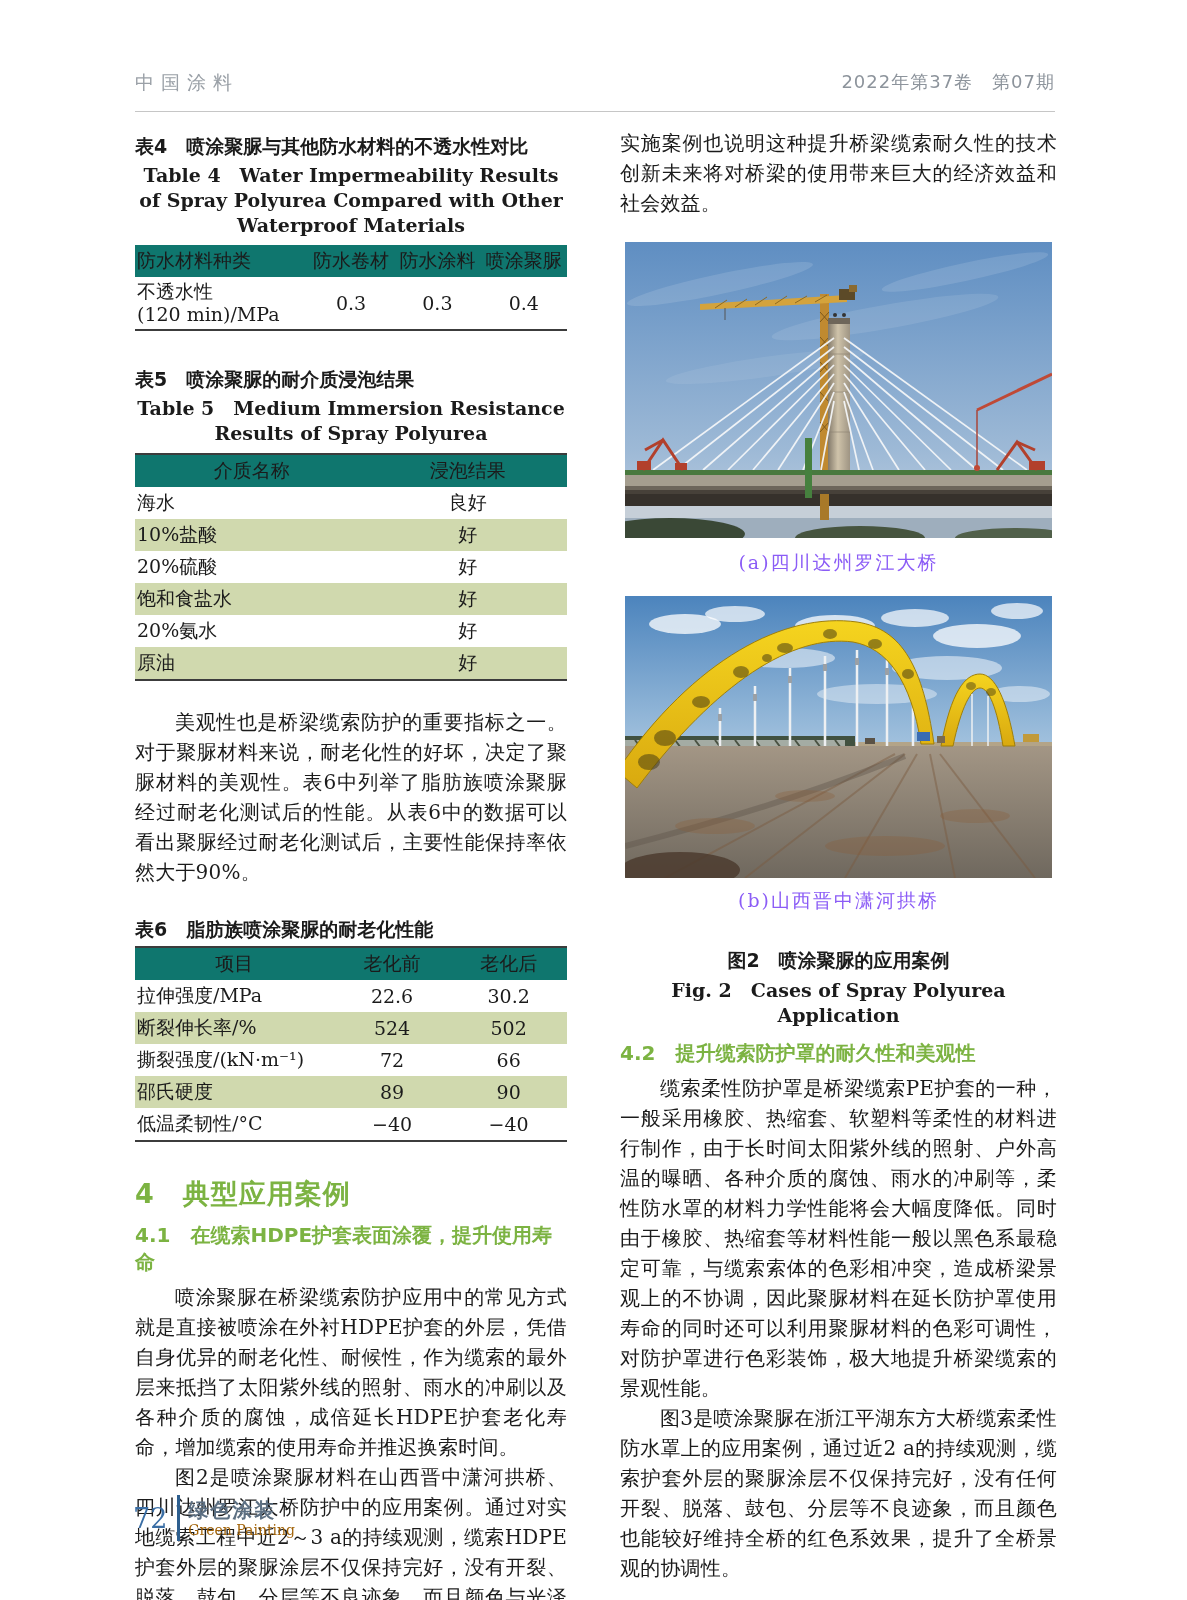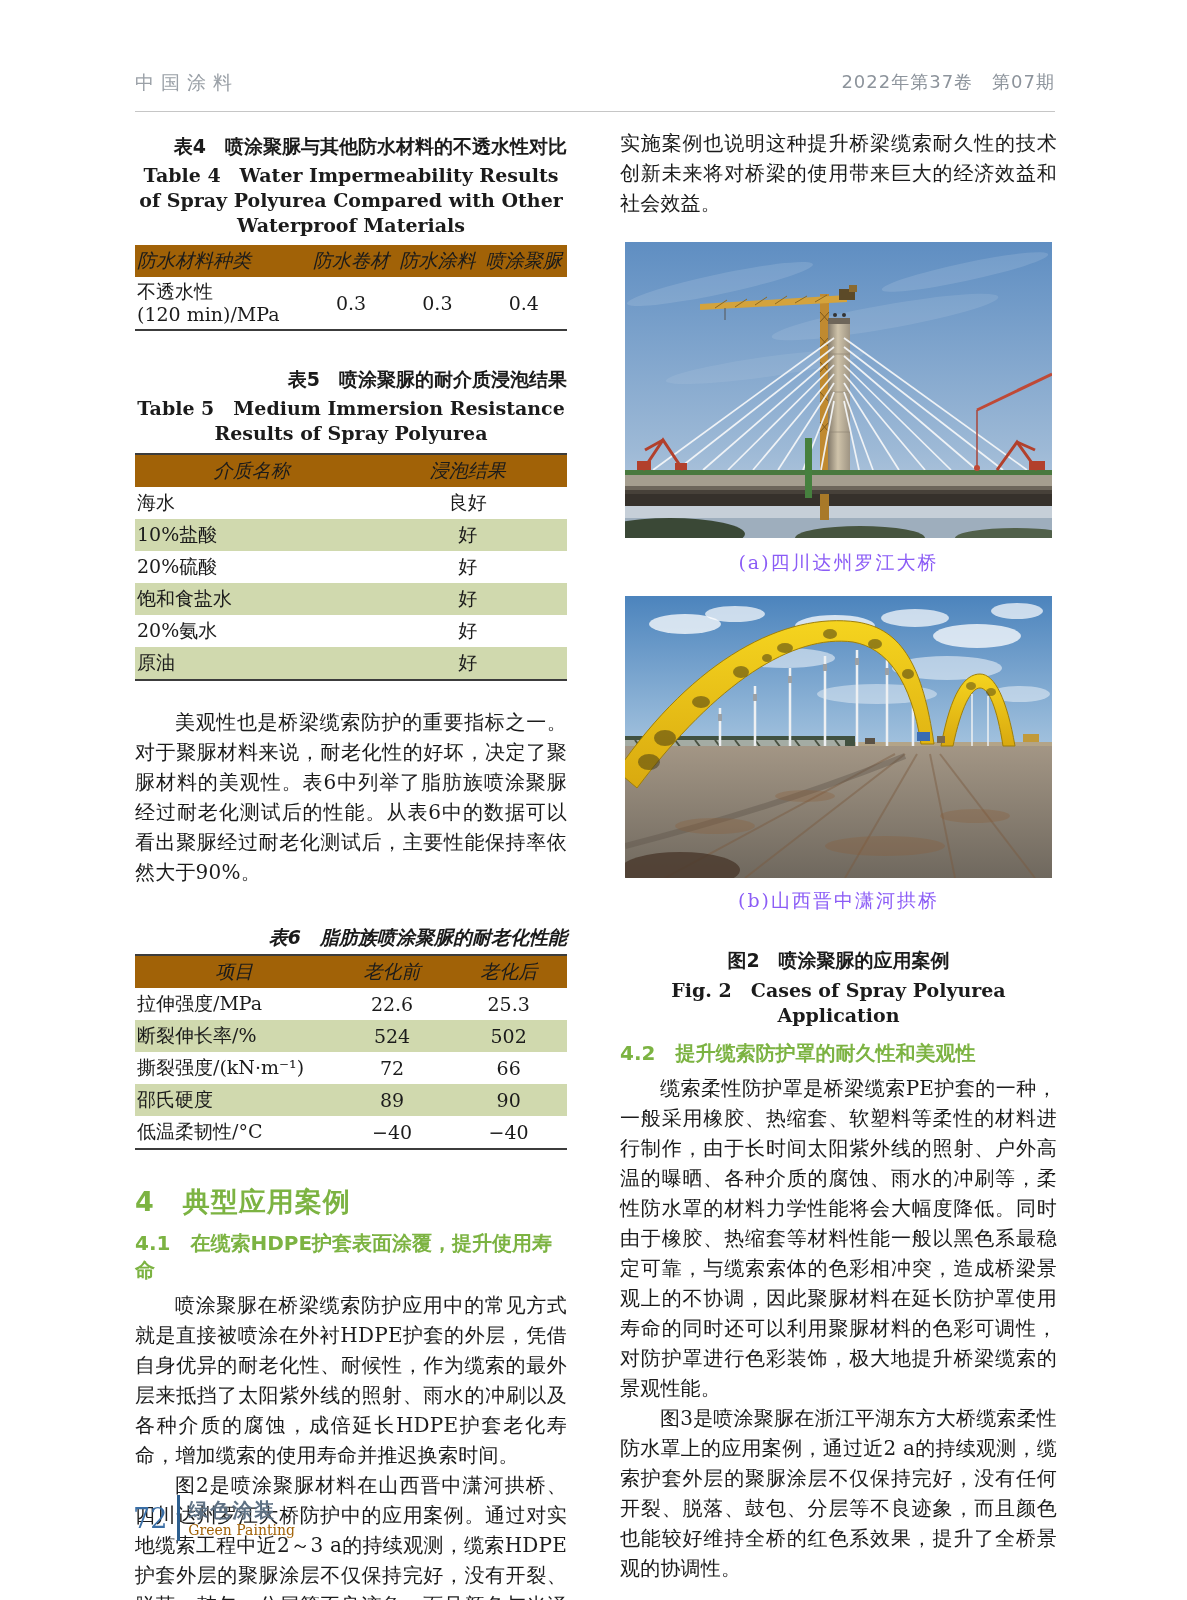--- a/index.html
+++ b/index.html
@@ -14,29 +14,29 @@
   .hdr-journal { color:#9aa0a7; font-size:19px; letter-spacing:7px;
                  font-family:"DejaVu Sans","Liberation Sans",sans-serif; }
   .hdr-issue { color:#8d949c; font-size:18px; letter-spacing:1px;
                font-family:"DejaVu Sans","Liberation Sans",sans-serif; }
 
   
   .col-left  { position:absolute; left:135px; top:128px; width:432px; }
   .col-right { position:absolute; left:620px; top:128px; width:437px; }
 
   
-  .tbl-title-zh { margin:0 0 3px 0; text-align:right; font-weight:bold; font-size:19px;
+  .tbl-title-zh { margin:0 0 3px 0; text-align:left; font-weight:bold; font-size:19px;
                   font-family:"DejaVu Sans","Liberation Sans",sans-serif; }
   .tbl-title-en { margin:0 0 7px 0; text-align:center; font-weight:bold; font-size:19px; line-height:25px; }
 
   
   table.tbl { width:100%; border-collapse:collapse; font-size:19px; border-bottom:2px solid #3c3c3c; }
   table.tbl.topline { border-top:2px solid #3c3c3c; }
   .tbl td { padding:3px 2px; height:24px; vertical-align:middle; }
-  .hdr-row td { background:#a16207;font-style:italic; }
+  .hdr-row td { background:#0f766e; }
   .stripe td  { background:#d0d9ae; }
   .tc { text-align:center; }
   .pad15 { padding-left:15px; }
   .pad36 { padding-left:36px; }
   .pad80 { padding-left:80px; }
   .prewrap { white-space:pre-line; line-height:23px; }
 
   
   .para { margin:0; font-size:20px; line-height:30px; text-align:justify; letter-spacing:0.2px; }
   .indent { text-indent:2em; }
@@ -51,21 +51,21 @@
   .photo { display:block; margin:0 auto; }
   .cap-green { margin:0; text-align:center; color:#8b5cf6; font-size:19px; letter-spacing:2px; }
   .fig-title-zh { margin:0; text-align:center; font-weight:bold; font-size:19px;
                   font-family:"DejaVu Sans","Liberation Sans",sans-serif; }
   .fig-title-en { margin:0; text-align:center; font-weight:bold; font-size:19px; }
 
   
   .mt-t4 { margin-top:6px; }
   .mt-t5 { margin-top:36px; }
   .mt-paes { margin-top:26px; }
-  .mt-t6 { margin-top:38px;font-style:italic; }
+  .mt-t6 { margin-top:30px; }
   .mt-sec4 { margin-top:34px; }
   .mt-sec41 { margin-top:10px; }
   .mt-p41 { margin-top:6px; }
   .mt-photo1 { margin-top:24px; }
   .mt-capa { margin-top:12px; }
   .mt-photo2 { margin-top:20px; }
   .mt-capb { margin-top:10px; }
   .mt-figzh { margin-top:34px; }
   .mt-figen { margin-top:4px; }
   .mt-sec42 { margin-top:14px; }
@@ -152,21 +152,21 @@
     <table class="tbl topline">
       <tbody>
         <tr class="hdr-row">
           <td class="tc" style="width:46%">项目</td>
           <td class="tc" style="width:27%">老化前</td>
           <td class="tc" style="width:27%">老化后</td>
         </tr>
         <tr>
           <td class="pad36">拉伸强度/MPa</td>
           <td class="tc">22.6</td>
-          <td class="tc">25.3</td>
+          <td class="tc">30.2</td>
         </tr>
         <tr class="stripe">
           <td class="pad36">断裂伸长率/%</td>
           <td class="tc">524</td>
           <td class="tc">502</td>
         </tr>
         <tr>
           <td class="pad36">撕裂强度/(kN·m⁻¹)</td>
           <td class="tc">72</td>
           <td class="tc">66</td>

